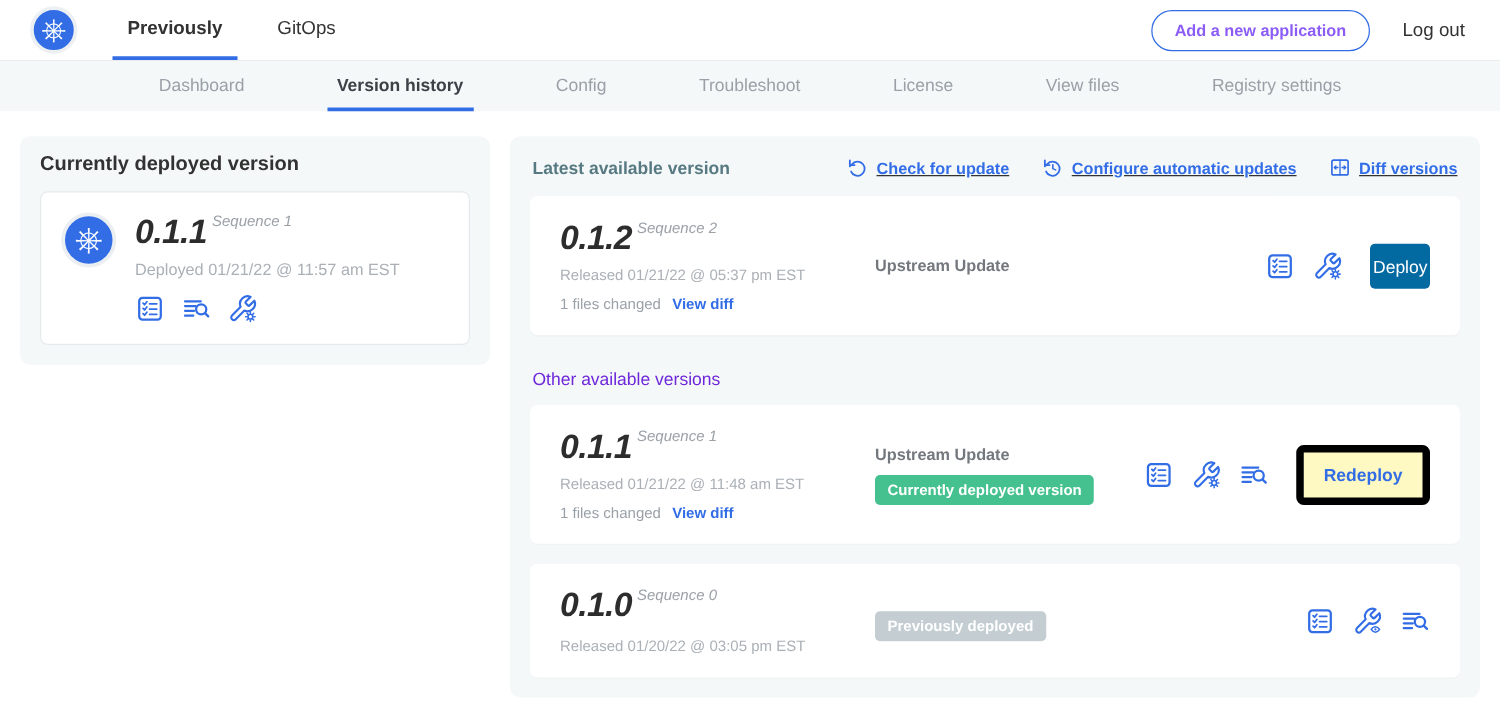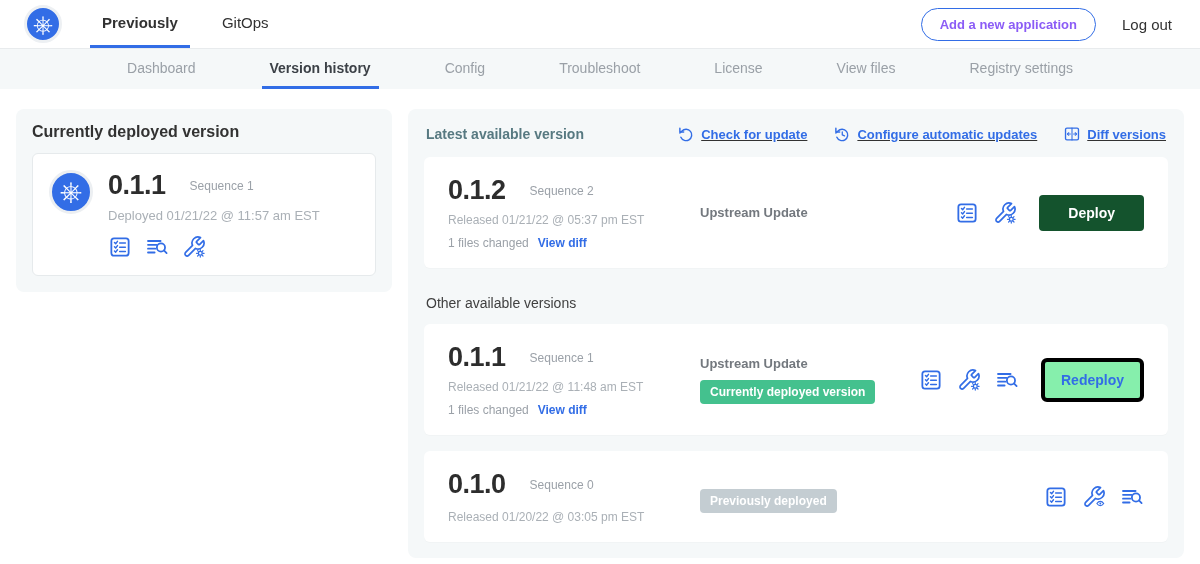--- a/index.html
+++ b/index.html
@@ -54,21 +54,21 @@
   .left-panel h2 { margin:0 0 12px; font-size:16px; font-weight:bold; color:#323232; }
   .white-card {
     background:#fff; border:1px solid #e6eaec; border-radius:6px;
     padding:16px; display:flex; gap:15px; align-items:flex-start;
   }
   .k8s-badge {
     width:44px; height:44px; border-radius:50%; background:#326de6;
     border:3px solid #eceff2; color:#fff; flex:0 0 auto;
     display:flex; align-items:center; justify-content:center; font-size:28px; line-height:1;
   }
-  .ver-row { display:flex; align-items:center; gap:24px; }
+  .ver-row { display:flex; align-items:flex-start; gap:4px;font-style:italic; }
   .ver { font-size:27px; font-weight:bold; letter-spacing:-0.5px; color:#2d2d2d; }
   .seq { font-size:12px; color:#9ba1a8; }
   .date-text { font-size:13px; color:#aab0b6; margin-top:7px; }
   .icon-row { display:flex; align-items:center; gap:13px; margin-top:12px; color:#326de6; }
   .icon-24 { width:24px; height:24px; cursor:pointer; }
   .icon-18 { width:18px; height:18px; }
 
   
   .right-panel { flex:1 1 auto; padding:14px 16px 16px; }
   .panel-head { display:flex; align-items:center; margin:2px 2px 14px; }
@@ -89,30 +89,30 @@
   .vc-mid { flex:1 1 auto; }
   .source-label { font-size:13px; font-weight:bold; color:#73787e; }
   .badge {
     display:inline-block; margin-top:9px; font-size:12px; font-weight:bold;
     color:#fff; padding:5px 10px; border-radius:4px;
   }
   .badge-green { background:#44c18e; }
   .badge-gray  { background:#c4cdd2; }
   .vc-right { display:flex; align-items:center; gap:14px; color:#326de6; }
   .btn-primary {
-    background:#14532d; color:#fff; border:none; border-radius:4px;
-    font-family:inherit; font-size:14px; font-weight:bold;
-    padding:10px 29px; margin-left:8px; cursor:pointer;
+    background:#0369a1; color:#fff; border:none; border-radius:4px;
+    font-family:inherit; font-size:14px; font-weight:normal;
+    padding:10px 2px; margin-left:8px; cursor:pointer;
   }
   .btn-outline {
-    background:#86efac; color:#326de6; border:4px solid #000000; border-radius:6px;
+    background:#fef9c3; color:#326de6; border:6px solid #000000; border-radius:6px;
     font-family:inherit; font-size:14px; font-weight:bold;
     padding:10px 16px; margin-left:8px; cursor:pointer;
   }
-  .other-label { font-size:14px; color:#404040; margin:27px 2px 13px; }
+  .other-label { font-size:14px; color:#6d28d9; margin:27px 2px 13px; }
   .gap16 { margin-top:16px; }
 </style>
 </head>
 <body>
 
 <svg width="0" height="0" style="position:absolute" aria-hidden="true">
   <defs>
     <symbol id="i-checklist" viewBox="0 0 20 20">
       <g fill="none" stroke="currentColor" stroke-linecap="round" stroke-linejoin="round">
         <rect x="2.8" y="2.8" width="14.4" height="14.4" rx="2.2" stroke-width="1.5"></rect>

